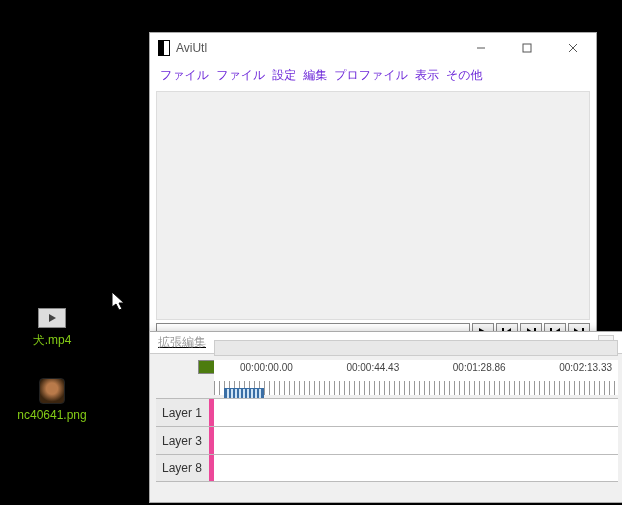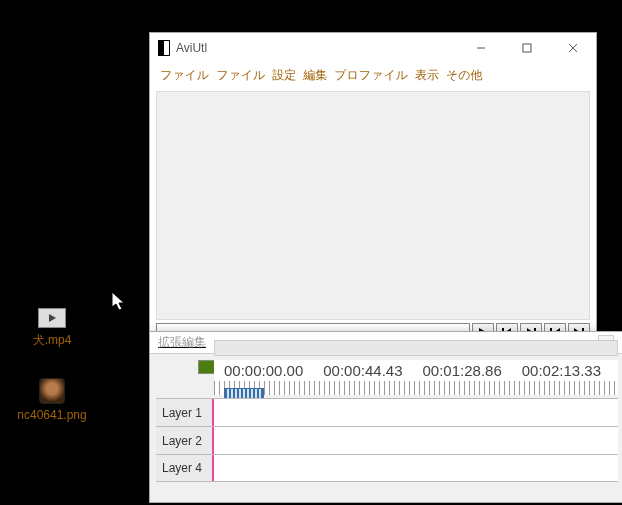--- a/index.html
+++ b/index.html
@@ -9,21 +9,21 @@
     font-family: "Yu Gothic UI", "Meiryo", sans-serif;
     font-size: 12px;
     overflow: hidden;
     position: relative;
   }
   
   .desktop-icon {
     position: absolute;
     width: 80px;
     text-align: center;
-    color: #a16207;
+    color: #84cc16;
     cursor: pointer;
   }
   .desktop-icon .thumb {
     width: 28px; height: 20px;
     margin: 0 auto 4px;
     background: #ddd;
     border: 1px solid #888;
     display: flex; align-items: center; justify-content: center;
   }
   .desktop-icon .thumb.cat {
@@ -66,21 +66,21 @@
   .titlebar .win-btns { display: flex; }
   .titlebar .win-btn {
     width: 46px; height: 30px;
     display: flex; align-items: center; justify-content: center;
     color: #666;
   }
 
   .menubar {
     display: flex; gap: 7px;
     padding: 4px 10px 6px;
-    color: #a16207;
+    color: #6d28d9;
     font-size: 12px;
   }
   .menubar span { cursor: default; }
 
   .preview {
     position: absolute;
     left: 6px; right: 6px; top: 58px; bottom: 30px;
     background: #f0f0f0;
     border: 1px solid #ddd;
   }
@@ -126,35 +126,35 @@
   }
   .tl-ruler {
     position: absolute; left: 64px; right: 4px; top: 6px; height: 35px;
     background: #fff;
   }
   .tl-ruler .ticks {
     position: absolute; left: 0; right: 0; bottom: 0; height: 14px;
     background: repeating-linear-gradient(to right, #999 0 1px, transparent 1px 5px);
   }
   .tl-times {
-    position: absolute; left: 0; right: 0; top: 0;
+    position: absolute; left: 16px; right: 0; top: 0;
     display: flex; justify-content: space-between;
-    font-size: 15px; color: #444; padding: 2px 17px 0 10px;
+    font-size: 10px; color: #444; padding: 2px 6px 0 10px;
   }
   .tl-playhead {
     position: absolute; left: 10px; top: 28px; width: 40px; height: 12px;
     background: repeating-linear-gradient(to right, #3a6ea5 0 2px, #d0e4f5 2px 4px);
     border: 1px solid #3a6ea5;
   }
 
   .tl-layers { position: absolute; left: 6px; right: 4px; top: 44px; }
   .tl-row { display: flex; height: 28px; border-top: 1px solid #bbb; }
   .tl-row:last-child { border-bottom: 1px solid #bbb; }
   .tl-label {
-    width: 58px; background: #eaeaea; border-right: 2px solid #ec4899;
+    width: 58px; background: #eaeaea; border-right: 5px solid #ec4899;
     display: flex; align-items: center; padding-left: 6px;
     font-size: 12px; color: #333;
   }
   .tl-track { flex: 1; background: #fff; }
   .tl-scroll {
     position: absolute; left: 64px; right: 4px; bottom: 4px; height: 16px;
     background: #e8e8e8; border: 1px solid #ccc;
   }
 </style>
 </head>
@@ -264,23 +264,23 @@
       </div>
       <div class="ticks"></div>
       <div class="tl-playhead"></div>
     </div>
     <div class="tl-layers">
       <div class="tl-row">
         <div class="tl-label">Layer 1</div>
         <div class="tl-track"></div>
       </div>
       <div class="tl-row">
-        <div class="tl-label">Layer 2</div>
+        <div class="tl-label">Layer 3</div>
         <div class="tl-track"></div>
       </div>
       <div class="tl-row">
-        <div class="tl-label">Layer 4</div>
+        <div class="tl-label">Layer 8</div>
         <div class="tl-track"></div>
       </div>
     </div>
     <div class="tl-scroll"></div>
   </div>
 </div>
 
 </body></html>

